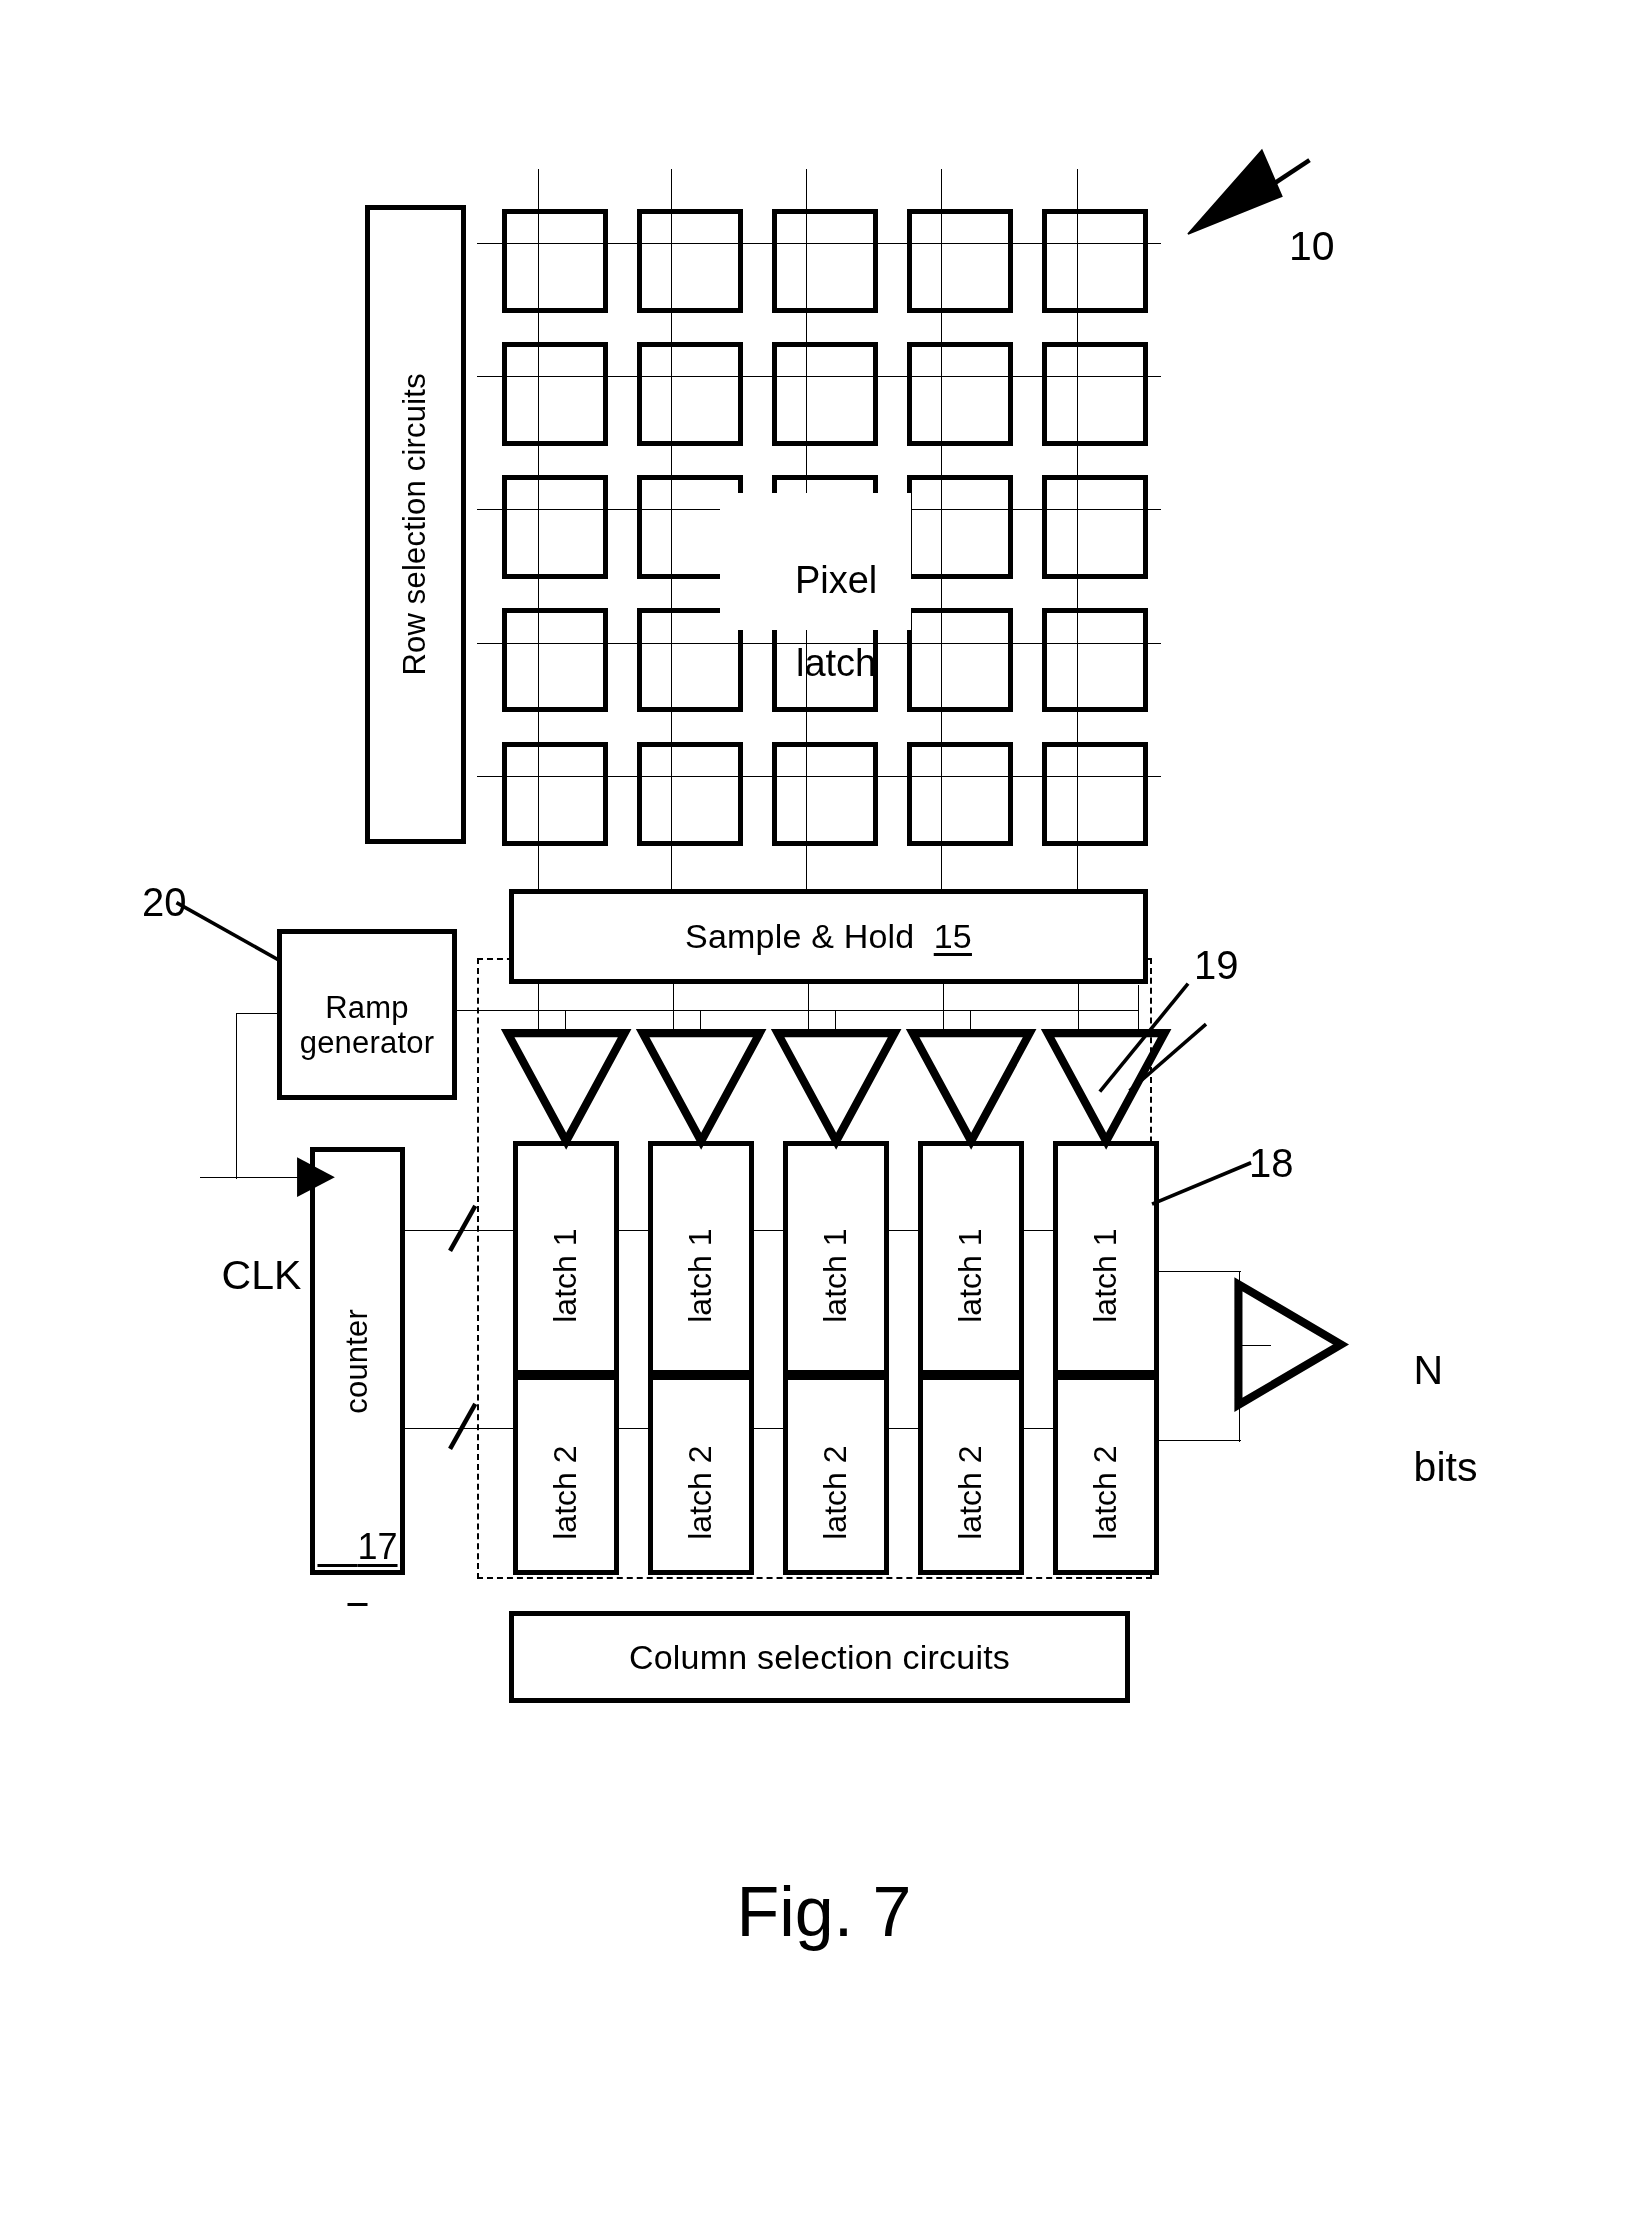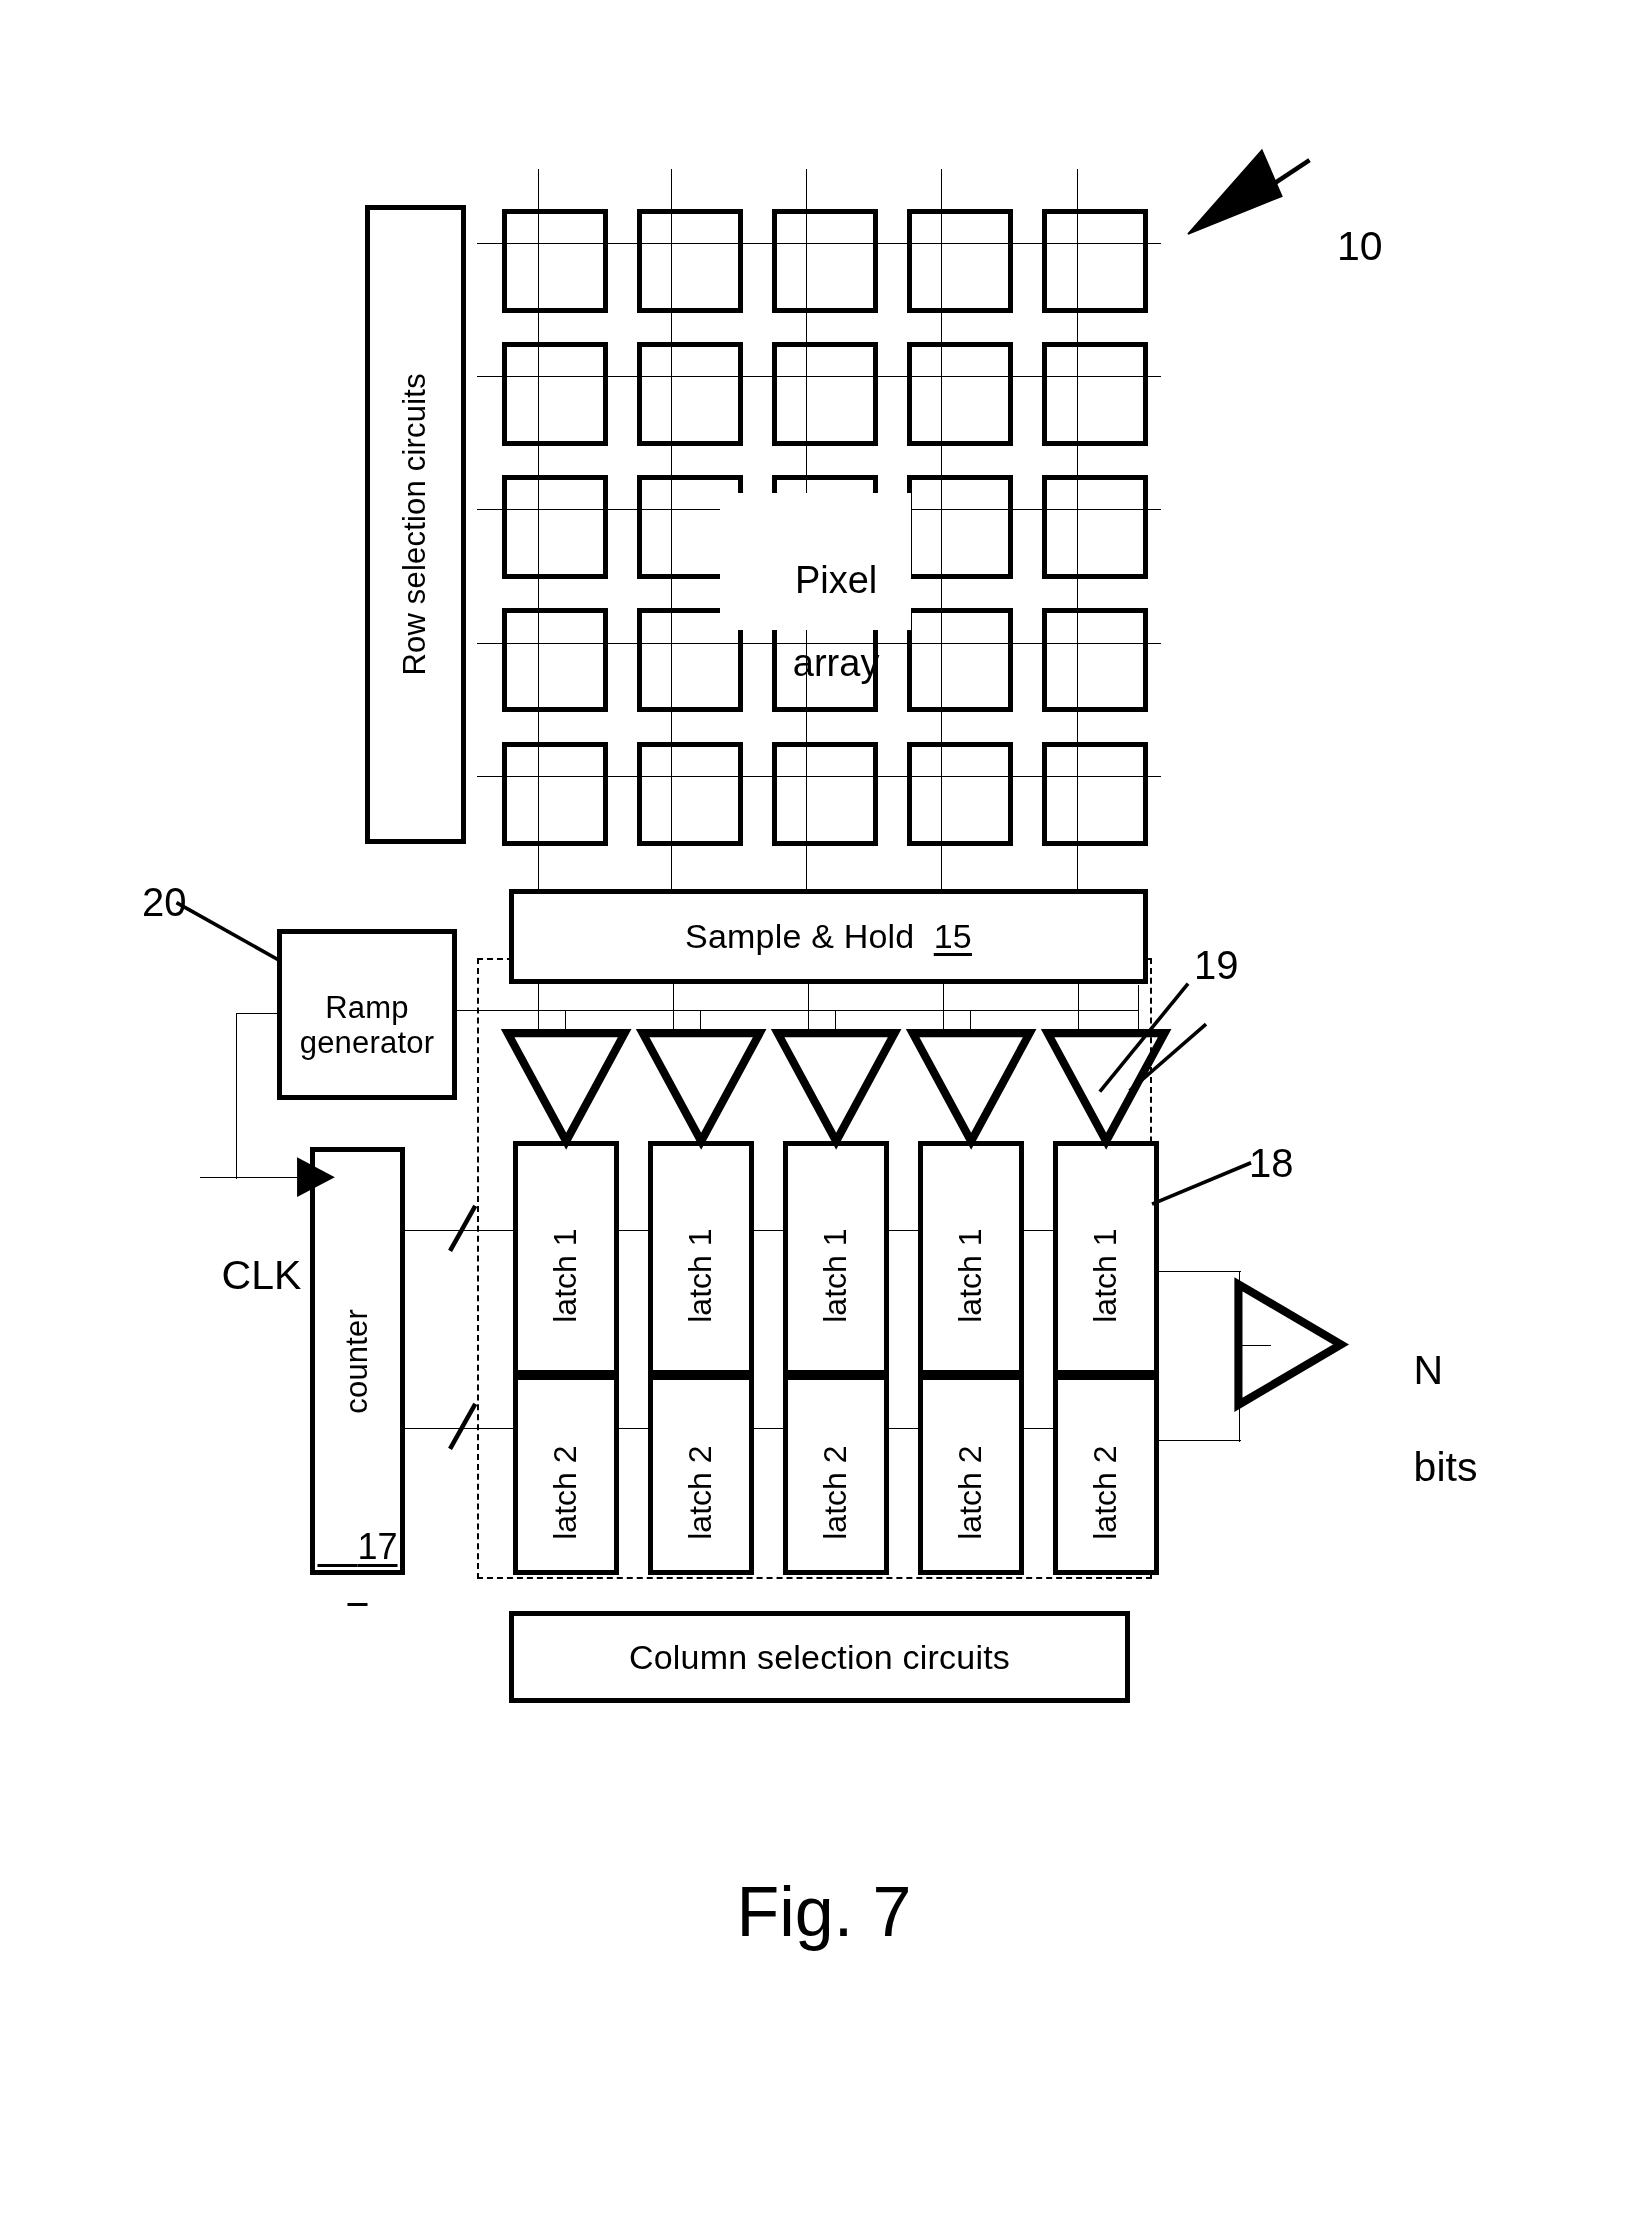--- a/index.html
+++ b/index.html
@@ -105,21 +105,21 @@
   <div class="pix" style="left:502px;top:742px;width:106px;height:104px;"></div>
   <div class="pix" style="left:637px;top:742px;width:106px;height:104px;"></div>
   <div class="pix" style="left:772px;top:742px;width:106px;height:104px;"></div>
   <div class="pix" style="left:907px;top:742px;width:106px;height:104px;"></div>
   <div class="pix" style="left:1042px;top:742px;width:106px;height:104px;"></div>
 
   <div class="plate" style="left:720px;top:493px;width:191px;height:137px;"></div>
 
   <div class="txt" style="left:725px;top:518px;width:180px;text-align:center;font-size:38px;">
     <span>Pixel</span><br>
-    <span>array</span>
+    <span>latch</span>
   </div>
 
   <div class="blk vert" style="left:365px;top:205px;width:101px;height:639px;">
     <span class="lbl">Row selection circuits</span>
   </div>
 
   <div class="blk" style="left:509px;top:889px;width:639px;height:95px;">
     <span class="lbl" style="font-size:34px;">
       <span>Sample &amp; Hold</span><span>&nbsp;&nbsp;</span><span class="u">15</span>
     </span>
@@ -248,21 +248,21 @@
   <div class="wireH thin abs" style="left:200px;top:1177px;width:101px;"></div>
   <div class="wireV thin abs" style="left:236px;top:1013px;height:166px;"></div>
   <div class="wireH thin abs" style="left:236px;top:1013px;width:43px;"></div>
 
   <div class="wireH thin abs" style="left:455px;top:1010px;width:25px;"></div>
 
   <div class="blk" style="left:509px;top:1611px;width:621px;height:92px;">
     <span class="lbl" style="font-size:34px;">Column selection circuits</span>
   </div>
 
-  <div class="num" style="left:1289px;top:223px;font-size:41px;margin-left:48px;">
+  <div class="num" style="left:1289px;top:223px;font-size:41px;">
     <span>10</span>
   </div>
 
   <div class="num" style="left:142px;top:880px;font-size:40px;">
     <span>20</span>
   </div>
 
   <div class="num" style="left:1194px;top:943px;font-size:40px;">
     <span>19</span>
   </div>

